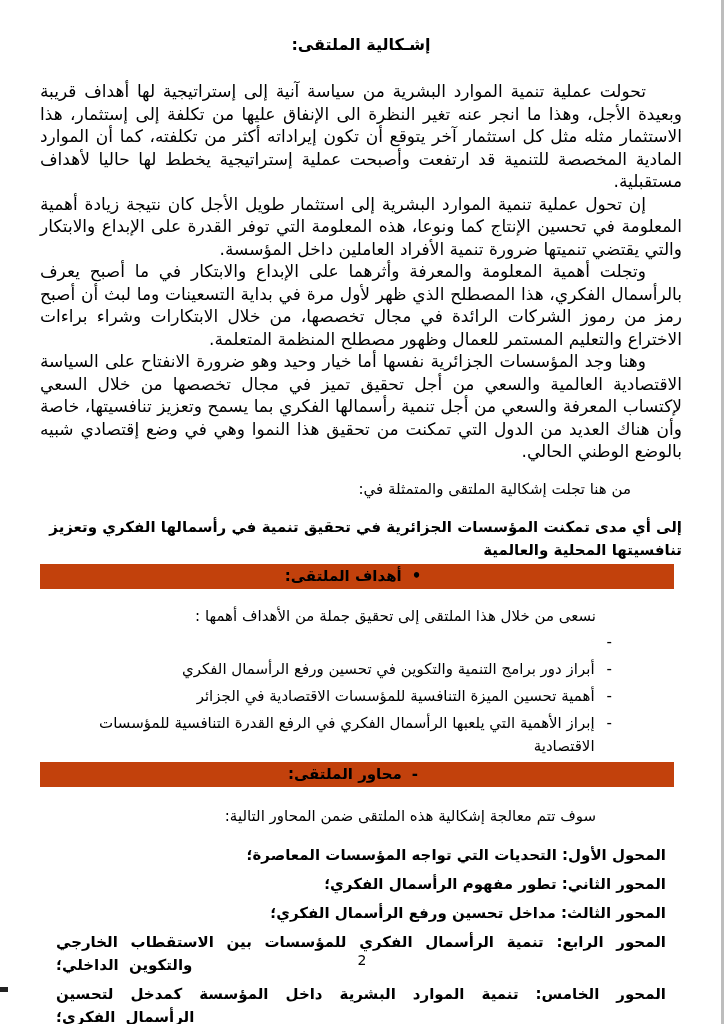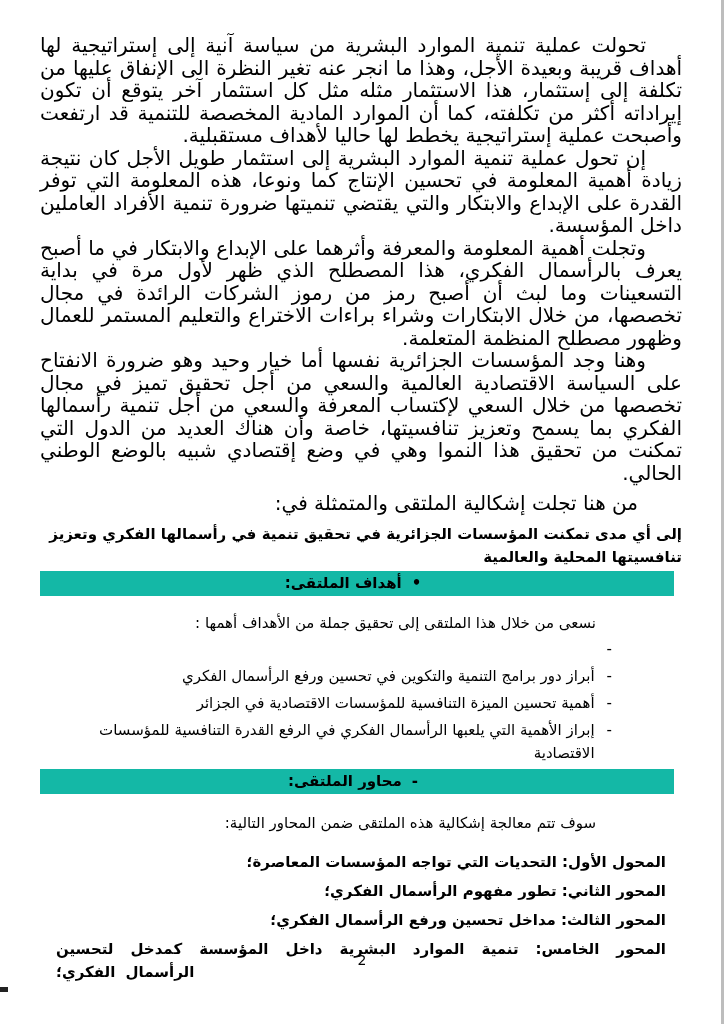--- a/index.html
+++ b/index.html
@@ -25,41 +25,41 @@
     width: 8px; height: 5px; background: #222222;
   }
   .doc-title {
     font-size: 16px;
     font-weight: 700;
     text-align: center;
     margin: 0 0 24px 0;
     line-height: 22px;
   }
   .par {
-    font-size: 20px;
+    font-size: 17px;
     line-height: 22.5px;
     text-align: justify;
     text-indent: 36px;
     margin: 0;
   }
   .lead-in {
-    font-size: 20px;
+    font-size: 15px;
     line-height: 23px;
     text-indent: 36px;
-    margin: 8px;
+    margin: 15px;
   }
   .statement {
     font-size: 15px;
     font-weight: 700;
     text-align: right;
     line-height: 23px;
     margin: 0 0 2px 0;
   }
   .banner {
-    background: #14b8a6;
+    background: #c2410c;
     font-weight: 700;
     font-size: 15px;
     text-align: center;
     padding: 2px 8px 3px 0;
     margin: 2px 8px 0 0;
     line-height: 20px;
   }
   .banner .marker { margin-left: 10px; }
   .intro {
     font-size: 15px;
@@ -102,20 +102,21 @@
     direction: ltr;
   }
 </style>
 </head>
 <body>
 
 <div class="page">
 
   <div class="edge-strip"></div>
 
+  <h1 class="doc-title">إشـكالية الملتقى:</h1>
 
   <p class="par">تحولت عملية تنمية الموارد البشرية من سياسة آنية إلى إستراتيجية لها أهداف قريبة وبعيدة الأجل، وهذا ما انجر عنه تغير النظرة الى الإنفاق عليها من تكلفة إلى إستثمار، هذا الاستثمار مثله مثل كل استثمار آخر يتوقع أن تكون إيراداته أكثر من تكلفته، كما أن الموارد المادية المخصصة للتنمية قد ارتفعت وأصبحت عملية إستراتيجية يخطط لها حاليا لأهداف مستقبلية.</p>
   <p class="par">إن تحول عملية تنمية الموارد البشرية إلى استثمار طويل الأجل كان نتيجة زيادة أهمية المعلومة في تحسين الإنتاج كما ونوعا، هذه المعلومة التي توفر القدرة على الإبداع والابتكار والتي يقتضي تنميتها ضرورة تنمية الأفراد العاملين داخل المؤسسة.</p>
   <p class="par">وتجلت أهمية المعلومة والمعرفة وأثرهما على الإبداع والابتكار في ما أصبح يعرف بالرأسمال الفكري، هذا المصطلح الذي ظهر لأول مرة في بداية التسعينات وما لبث أن أصبح رمز من رموز الشركات الرائدة في مجال تخصصها، من خلال الابتكارات وشراء براءات الاختراع والتعليم المستمر للعمال وظهور مصطلح المنظمة المتعلمة.</p>
   <p class="par">وهنا وجد المؤسسات الجزائرية نفسها أما خيار وحيد وهو ضرورة الانفتاح على السياسة الاقتصادية العالمية والسعي من أجل تحقيق تميز في مجال تخصصها من خلال السعي لإكتساب المعرفة والسعي من أجل تنمية رأسمالها الفكري بما يسمح وتعزيز تنافسيتها، خاصة وأن هناك العديد من الدول التي تمكنت من تحقيق هذا النموا وهي في وضع إقتصادي شبيه بالوضع الوطني الحالي.</p>
 
   <p class="lead-in">من هنا تجلت إشكالية الملتقى والمتمثلة في:</p>
   <p class="statement">إلى أي مدى تمكنت المؤسسات الجزائرية في تحقيق تنمية في رأسمالها الفكري وتعزيز تنافسيتها المحلية والعالمية</p>
 
   <div class="banner">
@@ -145,20 +146,21 @@
   <div class="banner">
     <span class="marker">-</span><span>محاور الملتقى:</span>
   </div>
 
   <p class="intro axes-intro">سوف تتم معالجة إشكالية هذه الملتقى  ضمن المحاور التالية:</p>
 
   <div class="axes">
     <p class="axis">المحول الأول: التحديات التي تواجه المؤسسات المعاصرة؛</p>
     <p class="axis">المحور الثاني: تطور مفهوم الرأسمال الفكري؛</p>
     <p class="axis">المحور الثالث: مداخل تحسين ورفع الرأسمال الفكري؛</p>
+    <p class="axis axis-wrap">المحور الرابع: تنمية الرأسمال الفكري للمؤسسات بين الاستقطاب الخارجي والتكوين الداخلي؛</p>
     <p class="axis axis-wrap">المحور الخامس: تنمية الموارد البشرية داخل المؤسسة كمدخل لتحسين الرأسمال الفكري؛</p>
   </div>
 
   <div class="page-number">2</div>
 
   <div class="scan-mark"></div>
 
 </div>
 
 </body></html>

